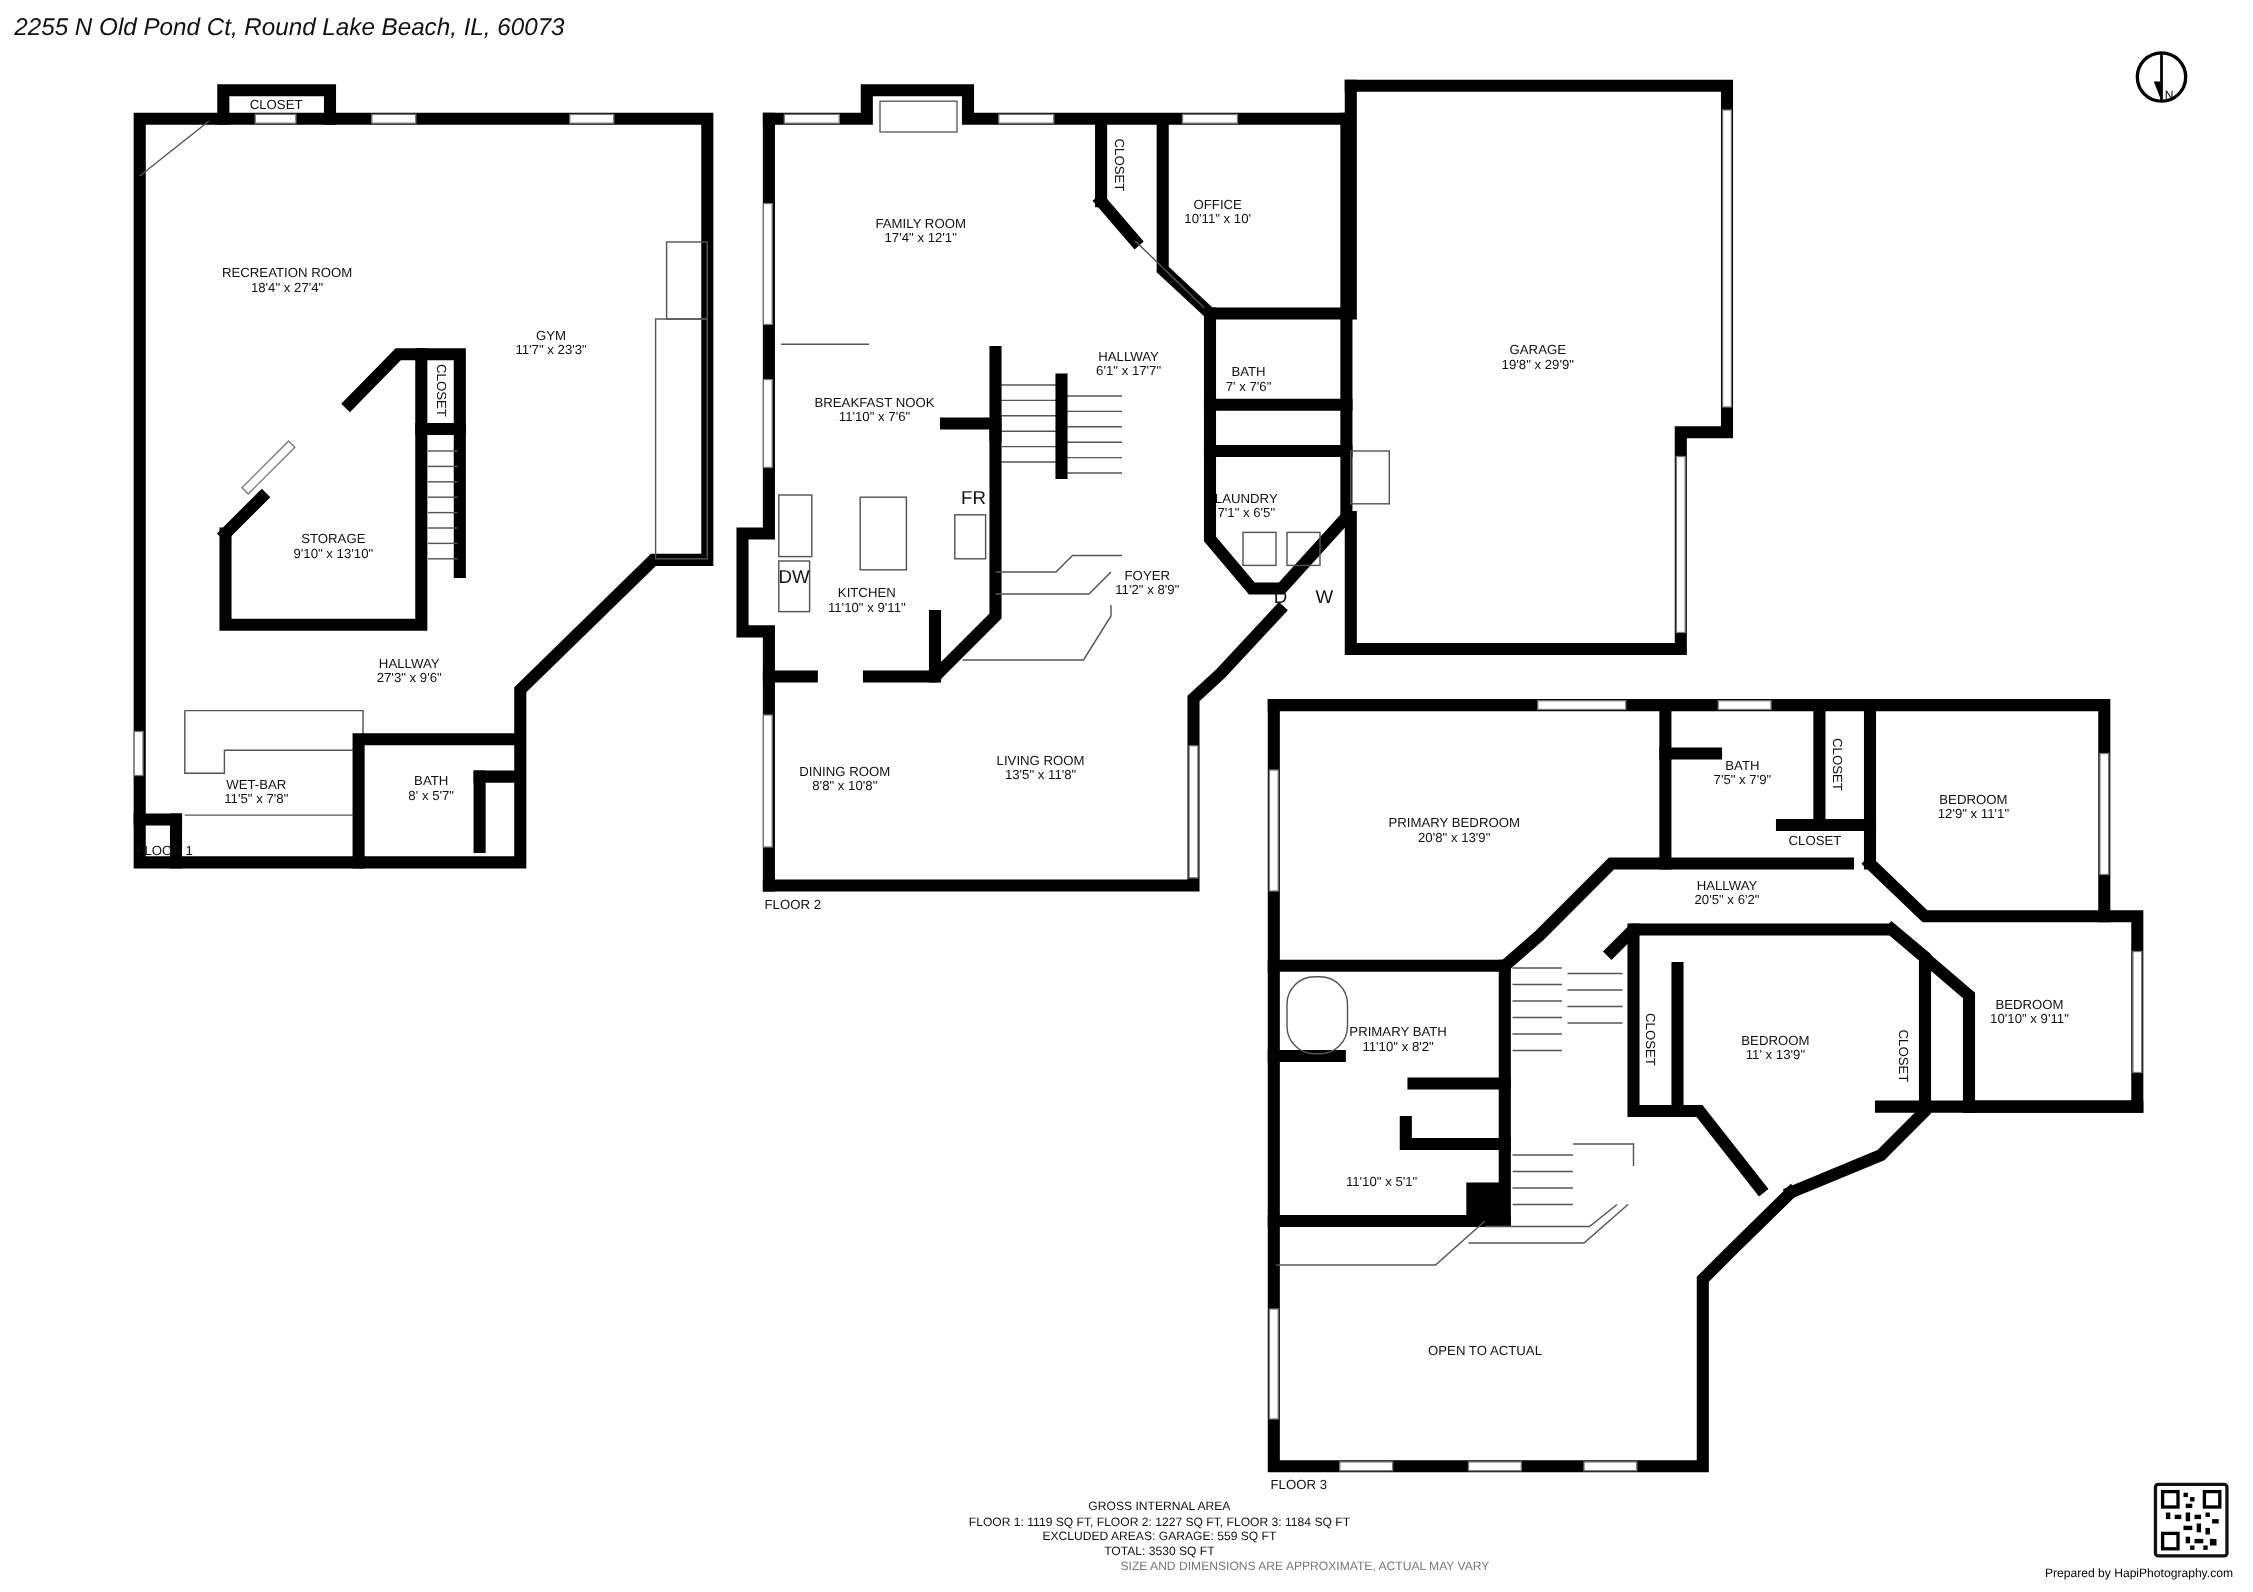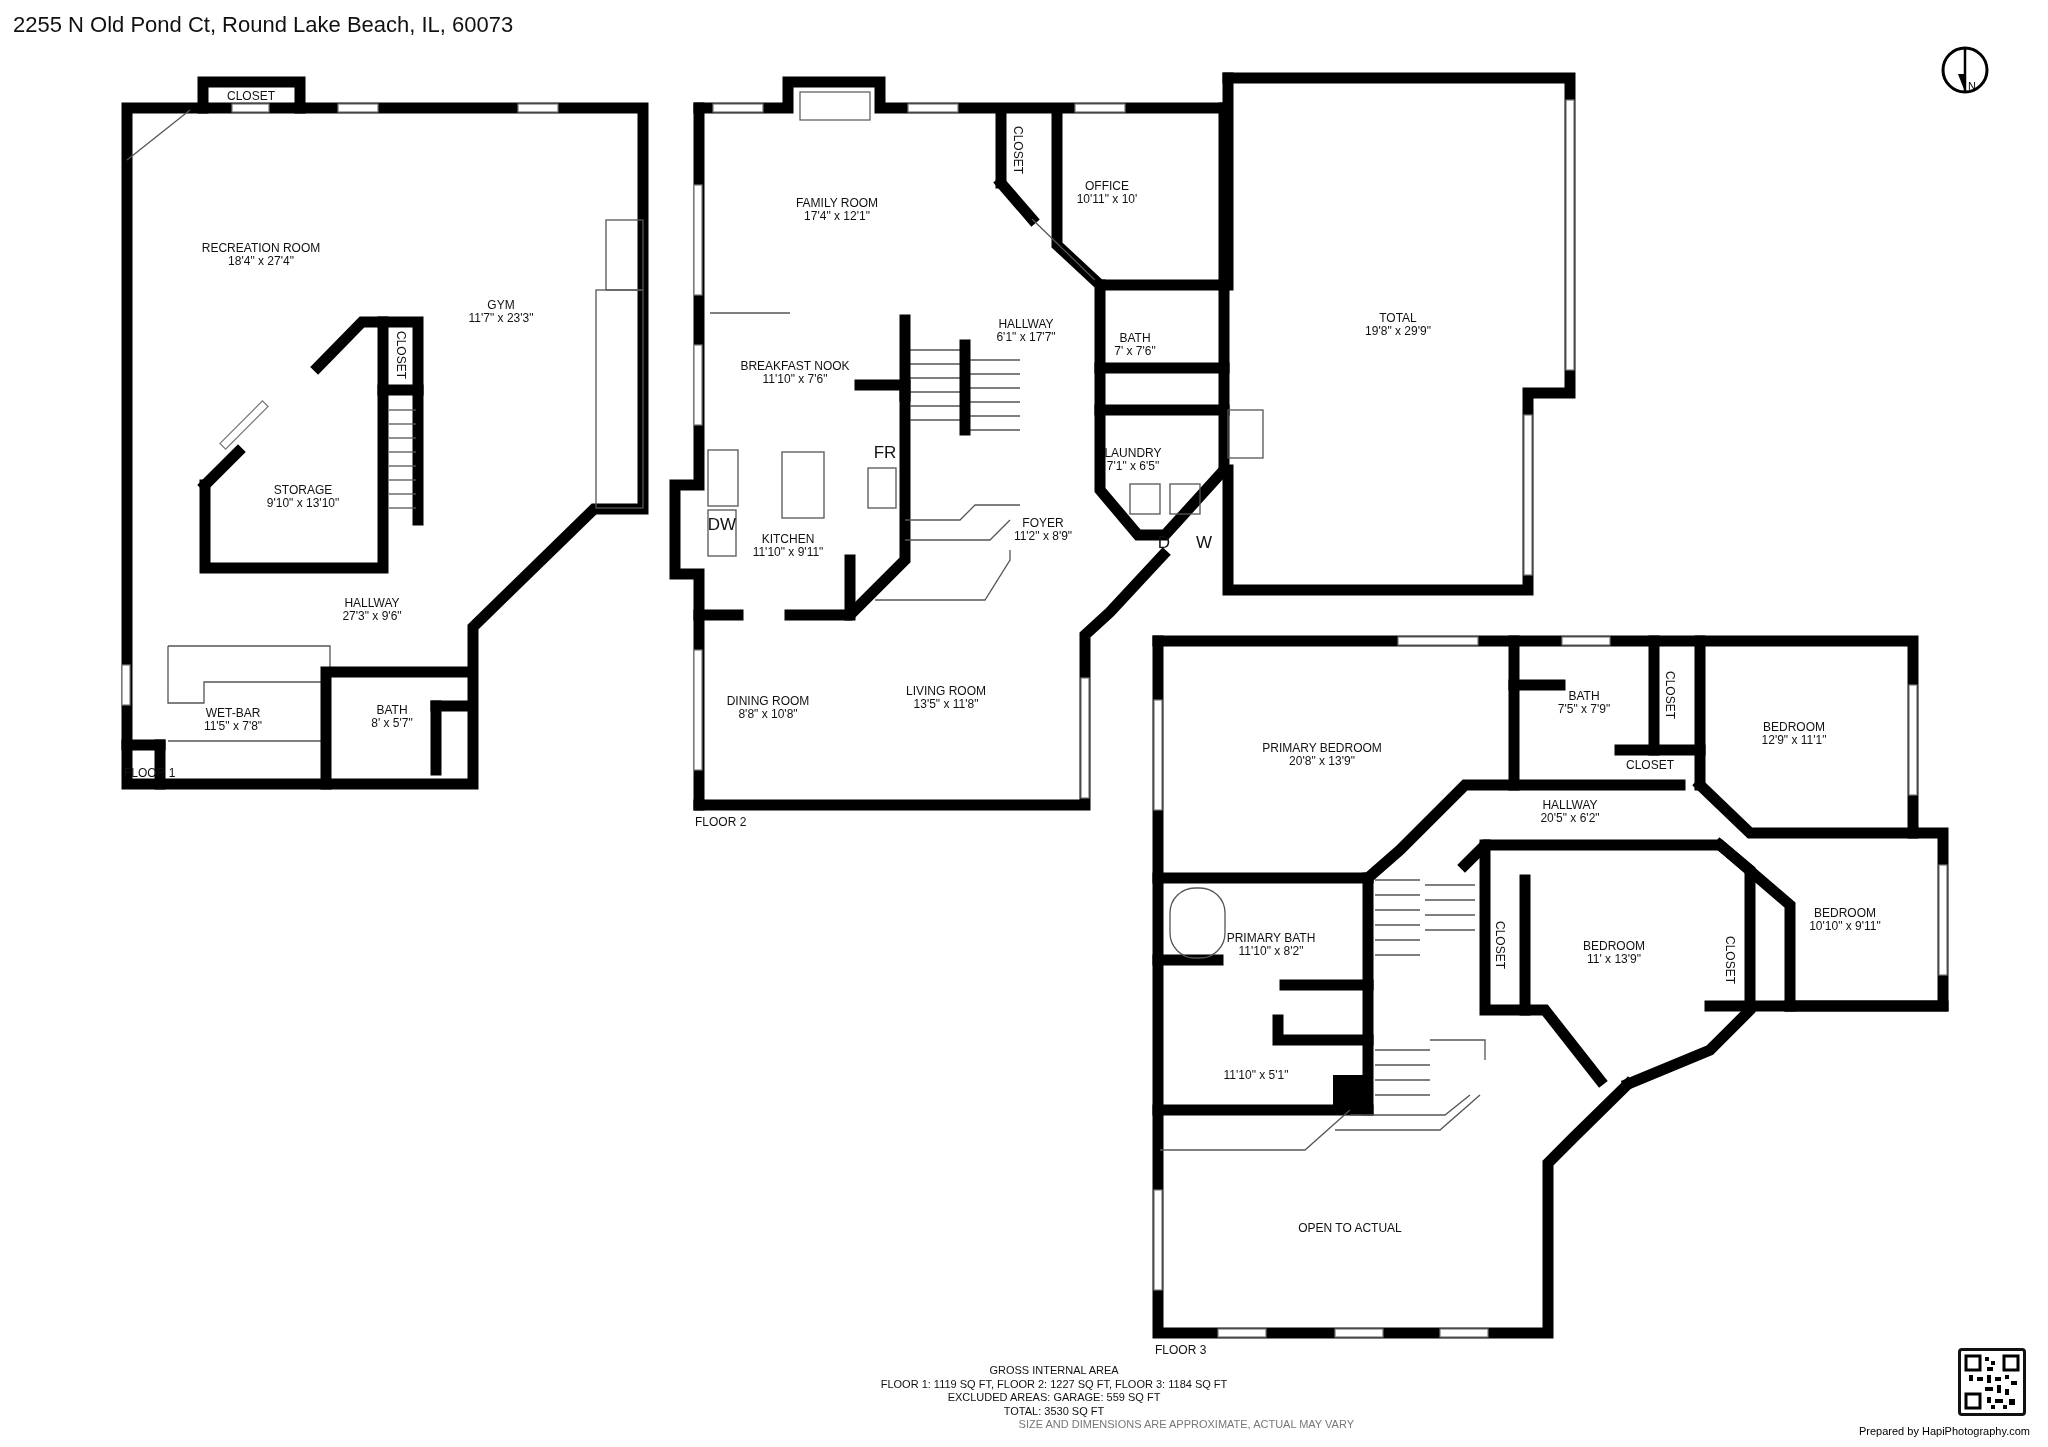--- a/index.html
+++ b/index.html
@@ -1,17 +1,17 @@
 <!DOCTYPE html>
 <html><head>
 <meta charset="utf-8">
 <style>
   html,body{margin:0;padding:0;background:#ffffff;}
   body{width:2048px;height:1447px;position:relative;overflow:hidden;font-family:"Liberation Sans",sans-serif;color:#111;}
-  .addr{position:absolute;left:13px;top:12px;font-size:22px;color:#111;}
+  .addr{position:absolute;left:13px;top:12px;font-size:22px;color:#111;font-style:italic;}
   svg.plan{position:absolute;left:0;top:0;}
   .wall{fill:none;stroke:#000;stroke-width:11;stroke-linejoin:miter;stroke-linecap:square;}
   .thin{fill:none;stroke:#555;stroke-width:1.3;}
   .win{fill:#fff;stroke:#777;stroke-width:1.2;}
   .rl{position:absolute;text-align:center;font-size:12px;line-height:13px;transform:translate(-50%,-50%);white-space:nowrap;color:#111;}
   .rl .n{display:block;}
   .vert{position:absolute;font-size:12px;transform:translate(-50%,-50%) rotate(90deg);white-space:nowrap;}
   .flabel{position:absolute;font-size:12px;color:#111;}
   .big{position:absolute;font-size:17px;transform:translate(-50%,-50%);margin-top:35px;}
   .area{position:absolute;left:1054px;top:1364px;transform:translateX(-50%);text-align:center;font-size:11px;line-height:13.5px;color:#111;width:600px;}
@@ -211,21 +211,21 @@
 <div class="rl" style="left:837px;top:210px"><span class="n">FAMILY ROOM</span><span>17'4" x 12'1"</span></div>
 <div class="rl" style="left:1107px;top:193px"><span class="n">OFFICE</span><span>10'11" x 10'</span></div>
 <div class="rl" style="left:1026px;top:331px"><span class="n">HALLWAY</span><span>6'1" x 17'7"</span></div>
 <div class="rl" style="left:1135px;top:345px"><span class="n">BATH</span><span>7' x 7'6"</span></div>
 <div class="rl" style="left:795px;top:373px"><span class="n">BREAKFAST NOOK</span><span>11'10" x 7'6"</span></div>
 <div class="rl" style="left:788px;top:546px"><span class="n">KITCHEN</span><span>11'10" x 9'11"</span></div>
 <div class="rl" style="left:1133px;top:460px"><span class="n">LAUNDRY</span><span>7'1" x 6'5"</span></div>
 <div class="rl" style="left:1043px;top:530px"><span class="n">FOYER</span><span>11'2" x 8'9"</span></div>
 <div class="rl" style="left:768px;top:708px"><span class="n">DINING ROOM</span><span>8'8" x 10'8"</span></div>
 <div class="rl" style="left:946px;top:698px"><span class="n">LIVING ROOM</span><span>13'5" x 11'8"</span></div>
-<div class="rl" style="left:1398px;top:325px"><span class="n">TOTAL</span><span>19'8" x 29'9"</span></div>
+<div class="rl" style="left:1398px;top:325px"><span class="n">GARAGE</span><span>19'8" x 29'9"</span></div>
 <div class="vert" style="left:1018px;top:150px">CLOSET</div>
 <div class="big" style="left:722px;top:490px">DW</div>
 <div class="big" style="left:885px;top:418px">FR</div>
 <div class="big" style="left:1164px;top:508px">D</div>
 <div class="big" style="left:1204px;top:508px">W</div>
 <div class="flabel" style="left:695px;top:815px">FLOOR 2</div>
 
 <div class="rl" style="left:1322px;top:755px"><span class="n">PRIMARY BEDROOM</span><span>20'8" x 13'9"</span></div>
 <div class="rl" style="left:1584px;top:703px"><span class="n">BATH</span><span>7'5" x 7'9"</span></div>
 <div class="rl" style="left:1794px;top:734px"><span class="n">BEDROOM</span><span>12'9" x 11'1"</span></div>

